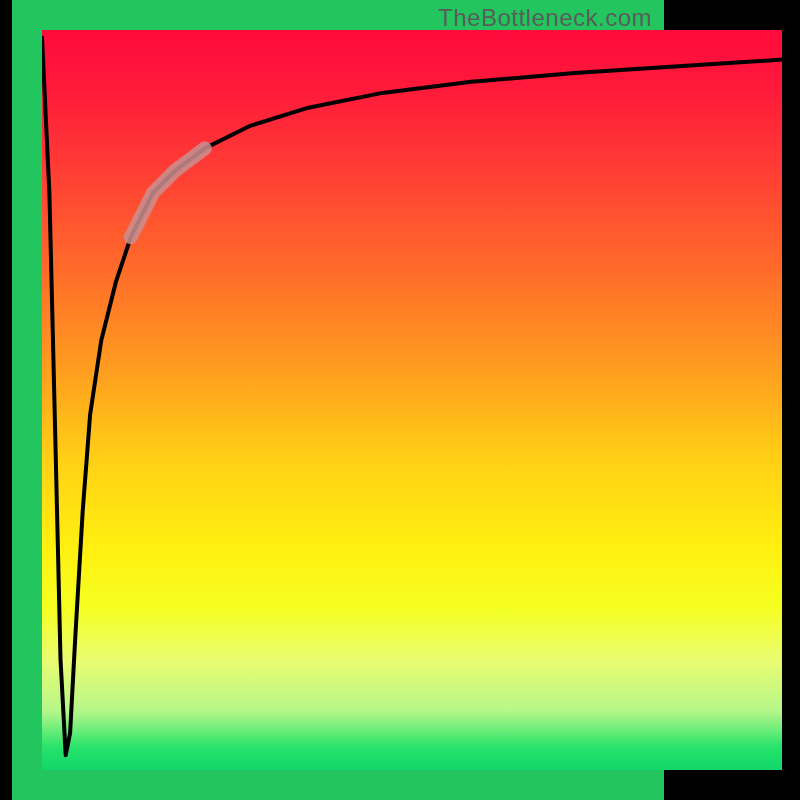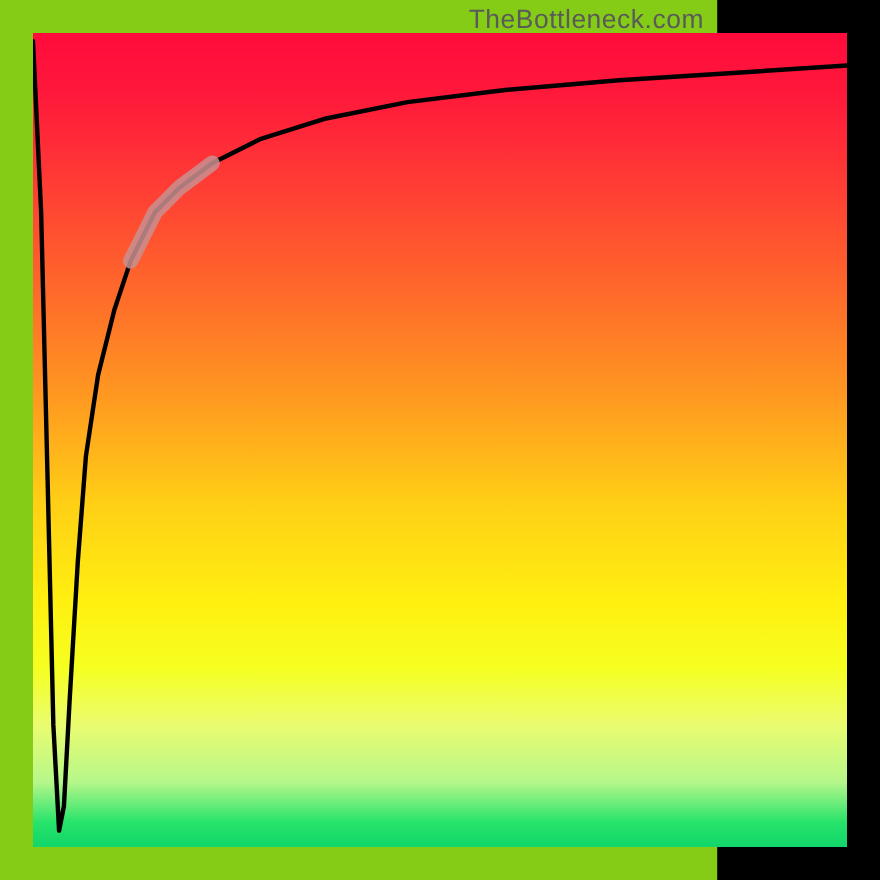--- a/index.html
+++ b/index.html
@@ -6,25 +6,25 @@
     margin: 0;
     padding: 0;
     width: 800px;
     height: 800px;
     background: #000;
     overflow: hidden;
     font-family: Arial, Helvetica, sans-serif;
   }
   .frame {
     position: absolute;
-    left: 0;
+    left: 12px;
     top: 0;
     width: 652px;
     height: 800px;
-    background: #84cc16;
+    background: #22c55e;
   }
   .plot-area {
     position: absolute;
     left: 30px;
     top: 30px;
     width: 740px;
     height: 740px;
     
     background: linear-gradient(
       to bottom,

